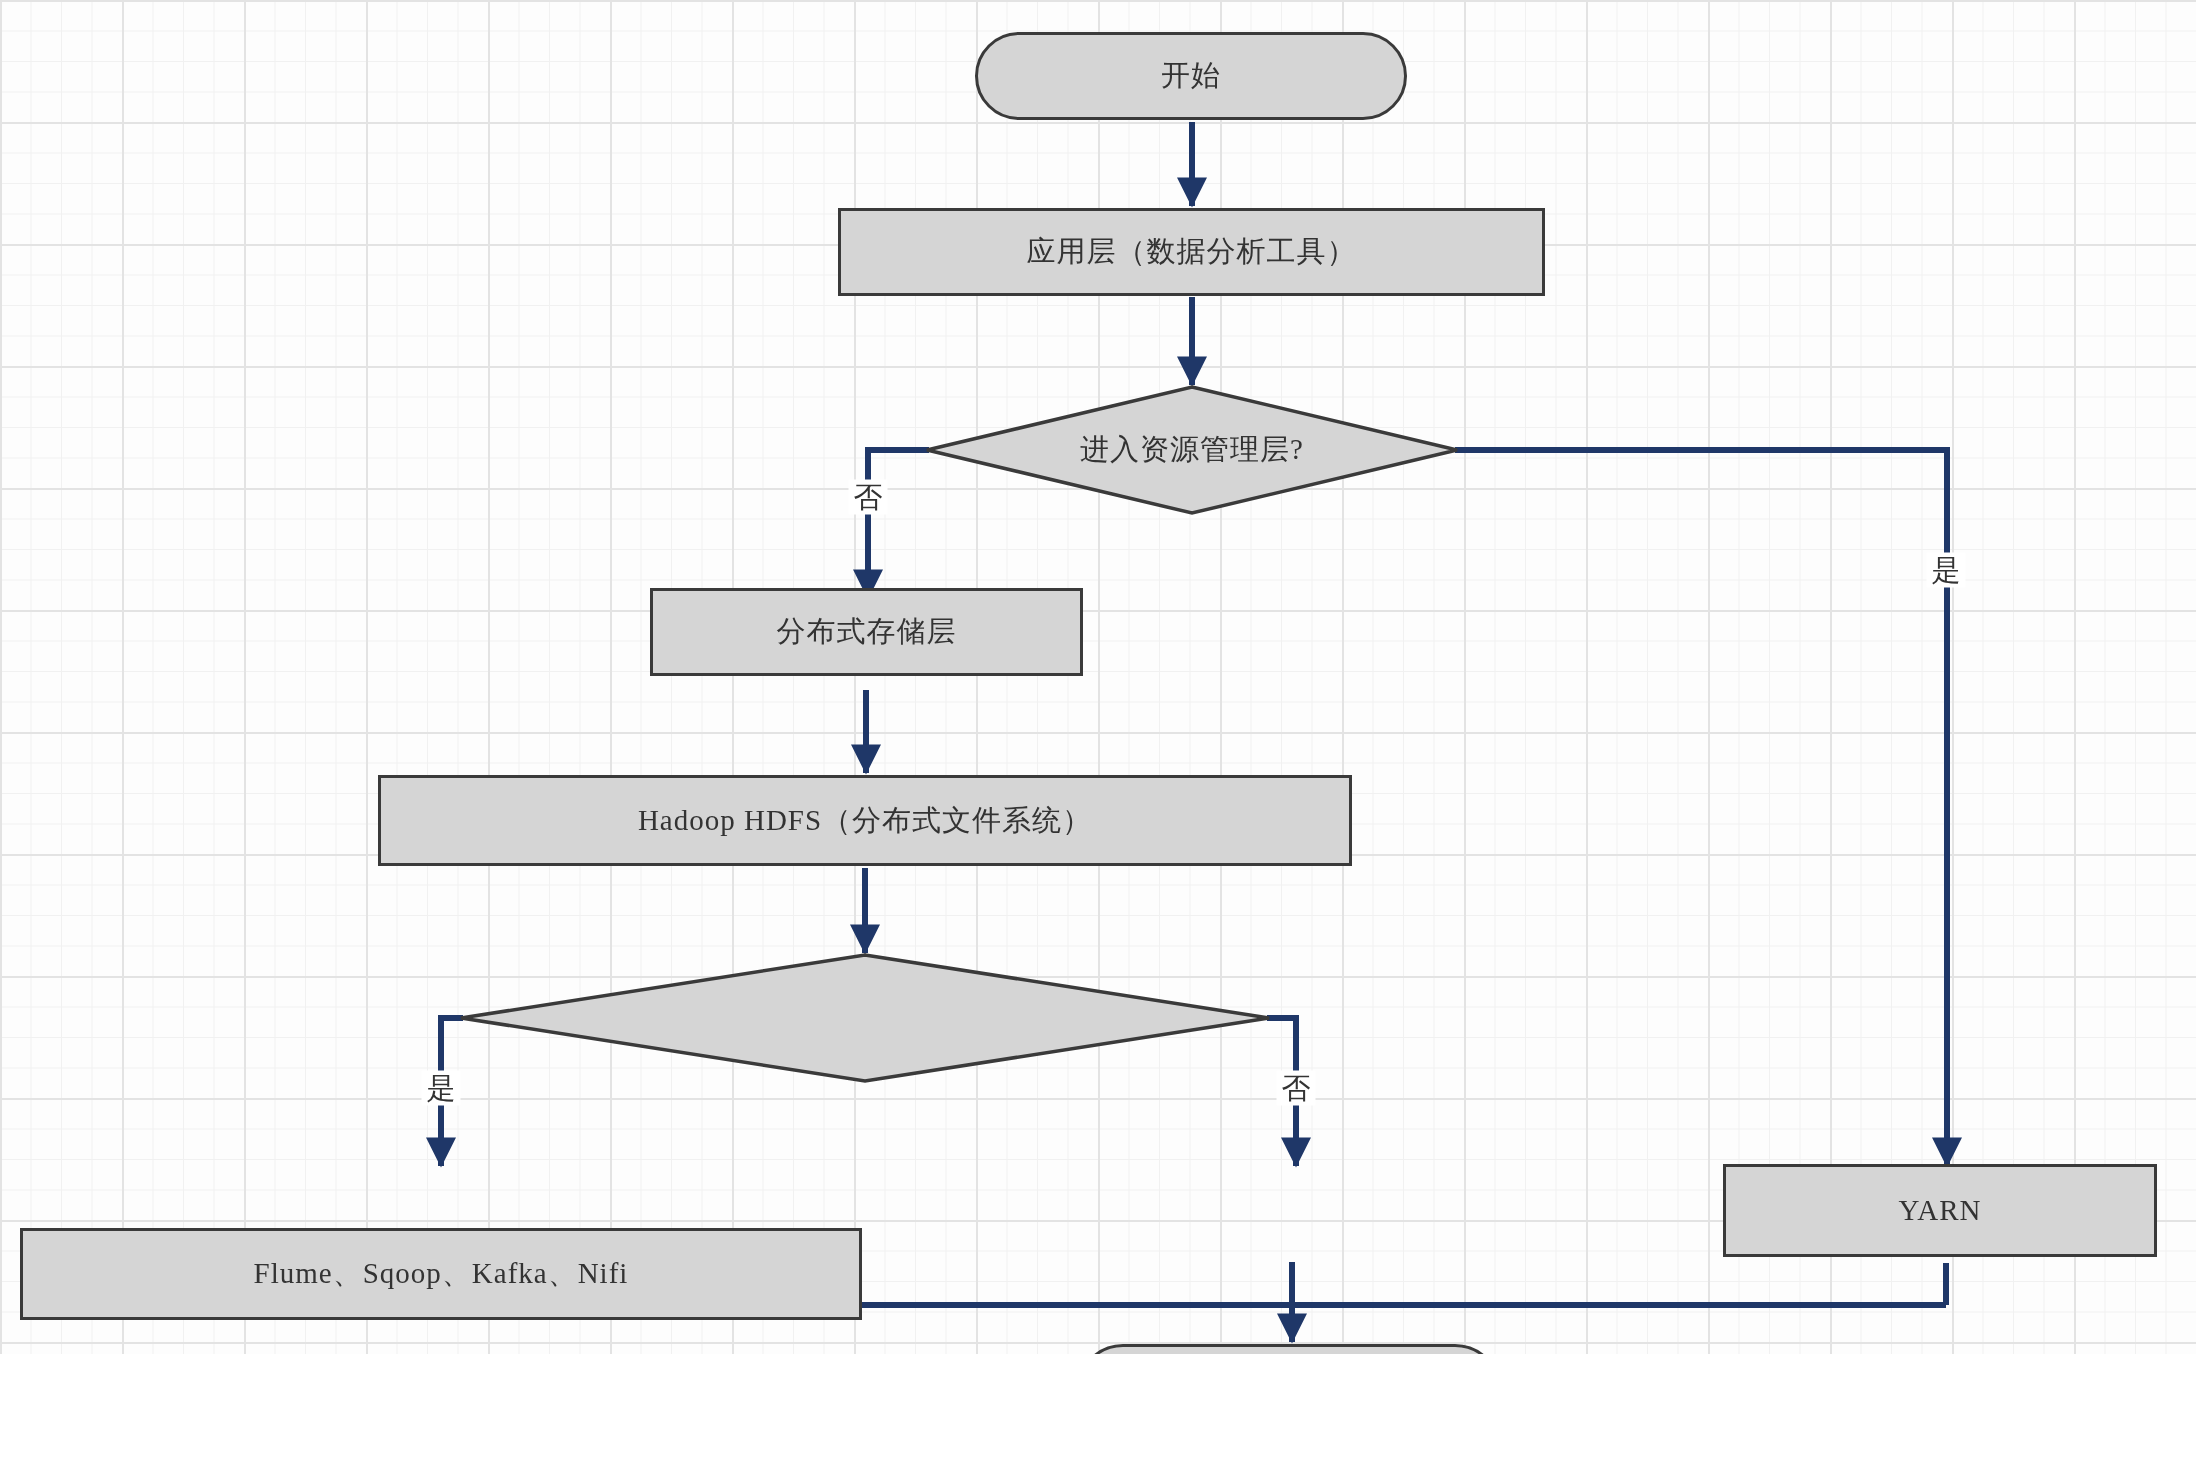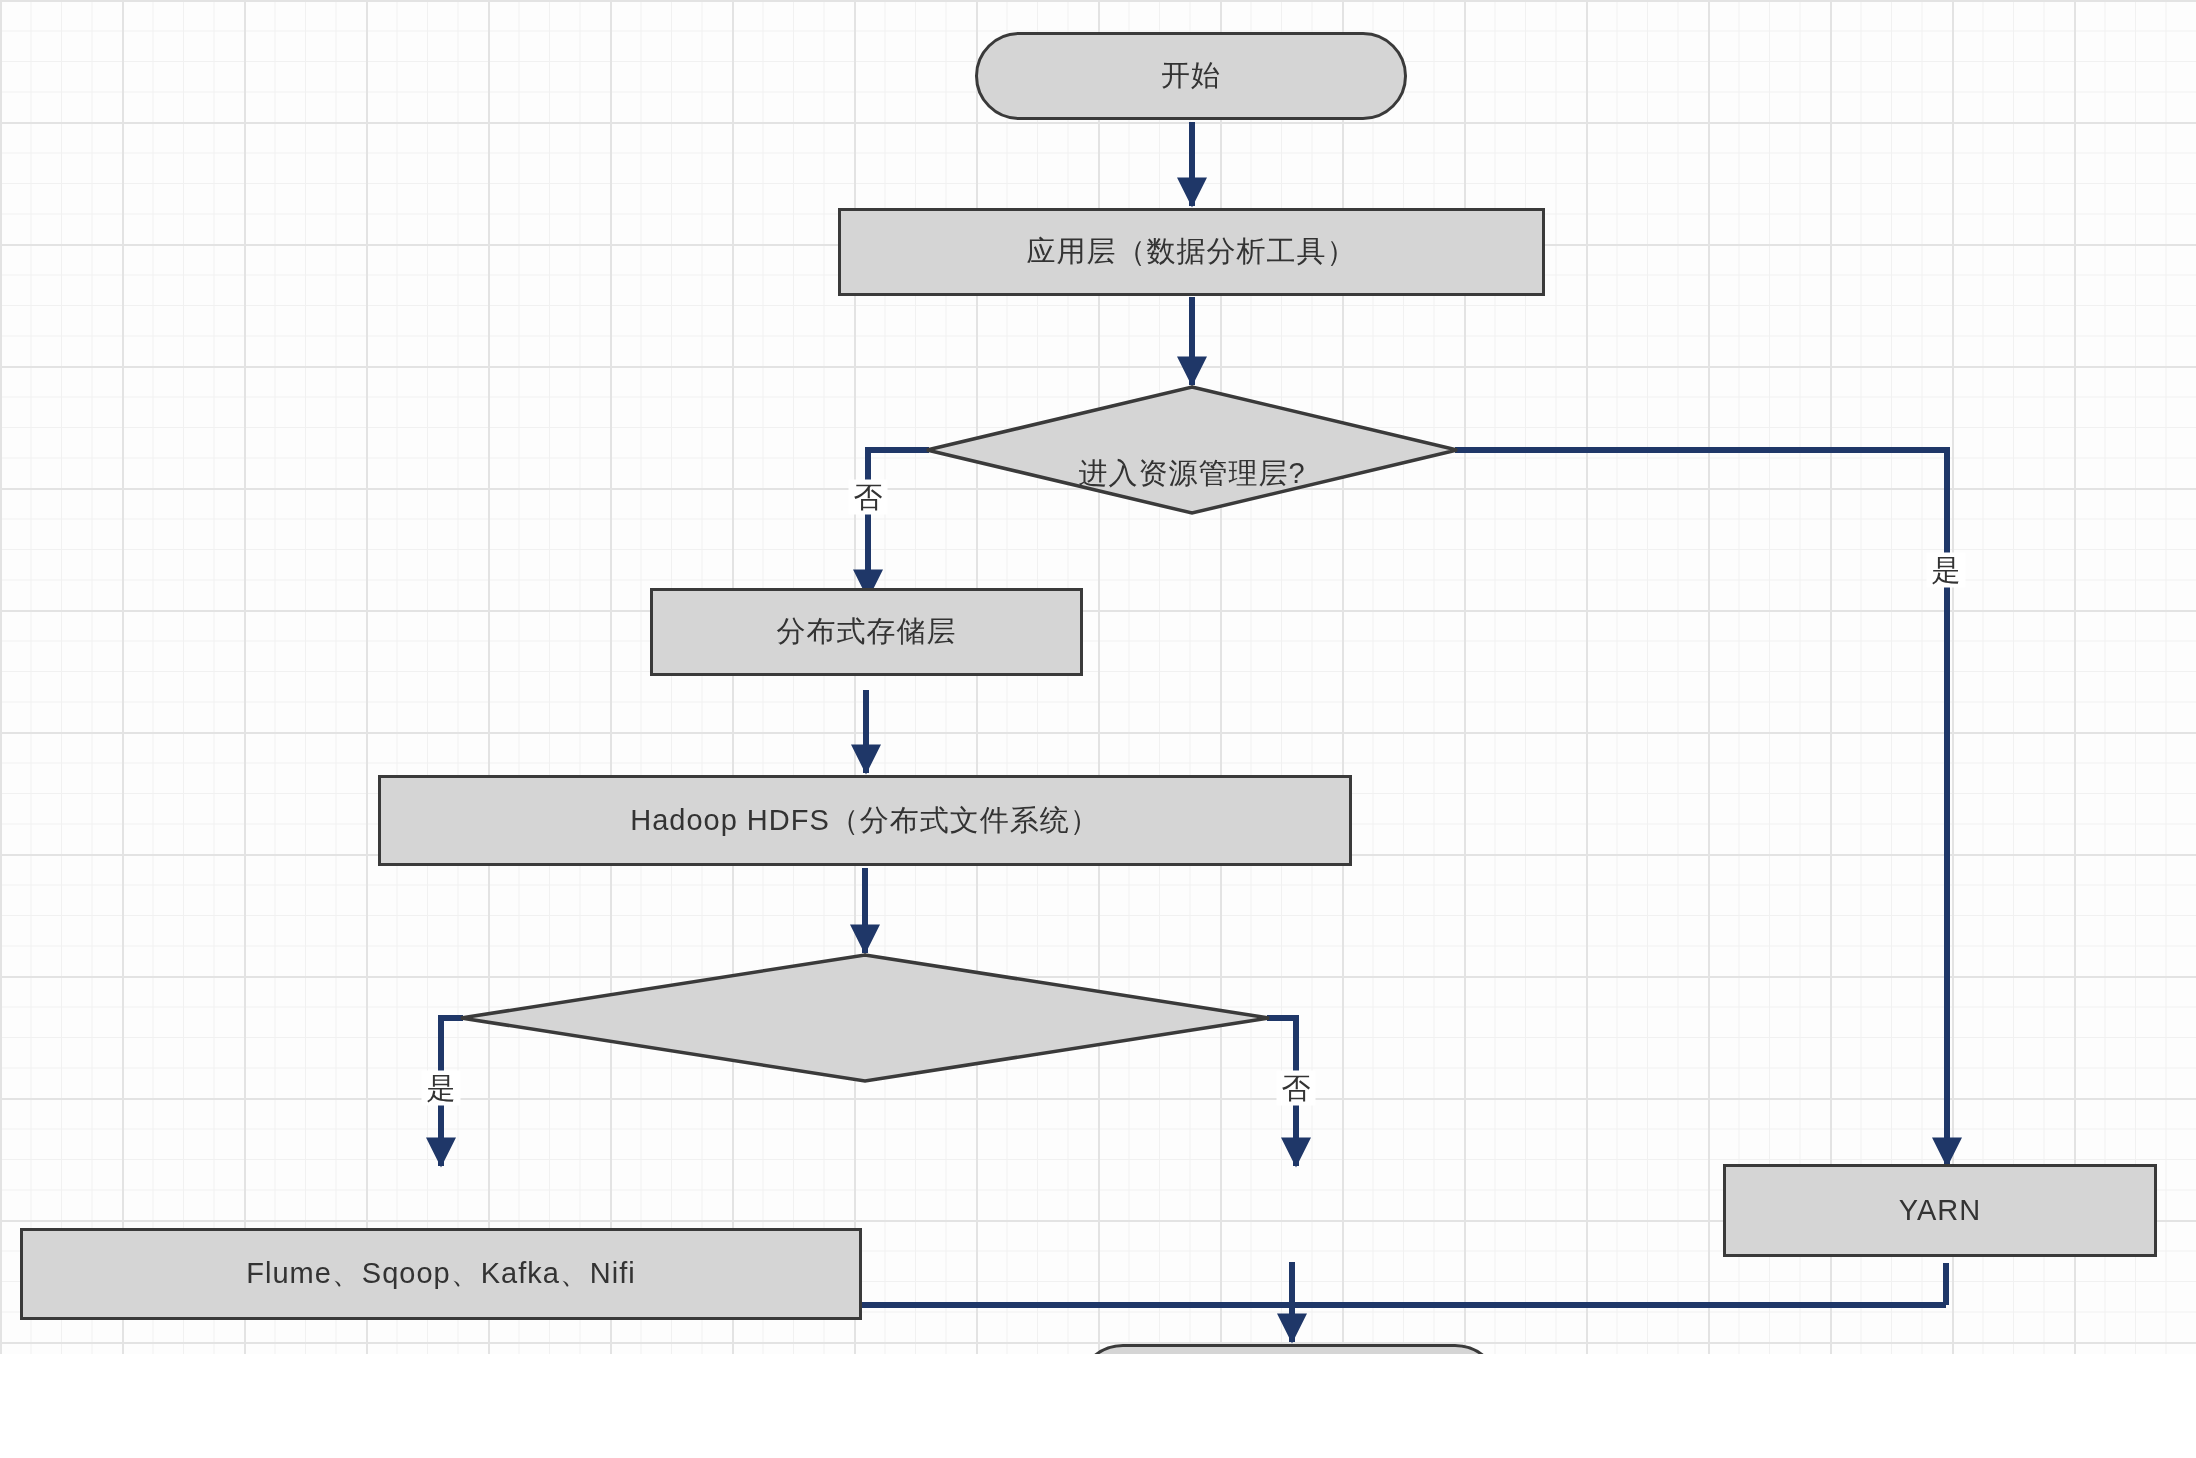--- a/index.html
+++ b/index.html
@@ -9,21 +9,21 @@
     width: 2196px;
     height: 1354px;
     overflow: hidden;
     background-color: #fdfdfd;
     background-image:
       linear-gradient(to right, #e3e3e3 2px, transparent 2px),
       linear-gradient(to bottom, #e3e3e3 2px, transparent 2px),
       linear-gradient(to right, #f1f1f1 1px, transparent 1px),
       linear-gradient(to bottom, #f1f1f1 1px, transparent 1px);
     background-size: 122px 122px, 122px 122px, 30.5px 30.5px, 30.5px 30.5px;
-    font-family: Liberation Sans, sans-serif;
+    font-family: Liberation Serif, serif;
     color: #333333;
   }
 
   #connectors {
     position: absolute;
     left: 0; top: 0;
     z-index: 1;
   }
 
   .node {
@@ -42,21 +42,20 @@
 
   .terminator { border-radius: 46px; }
 
   .diamond-label {
     position: absolute;
     transform: translate(-50%, -50%);
     font-size: 29px;
     letter-spacing: 1px;
     white-space: nowrap;
     z-index: 3;
-    margin-top: 24px;
   }
 
   .edge-label {
     position: absolute;
     transform: translate(-50%, -50%);
     background: #ffffff;
     padding: 3px 5px;
     font-size: 29px;
     line-height: 1;
     z-index: 3;

